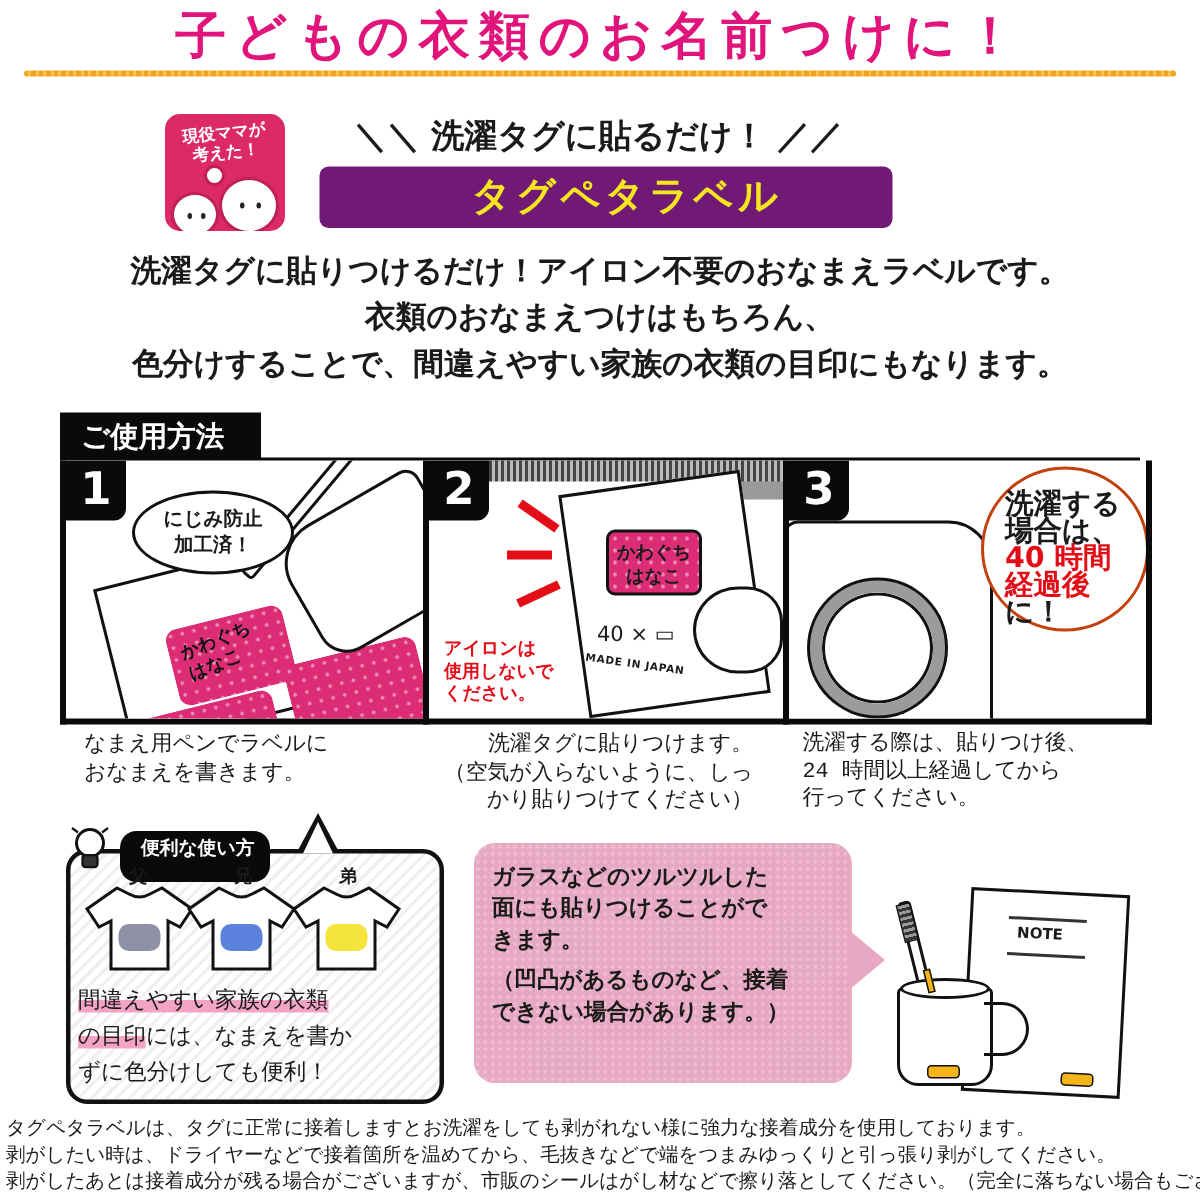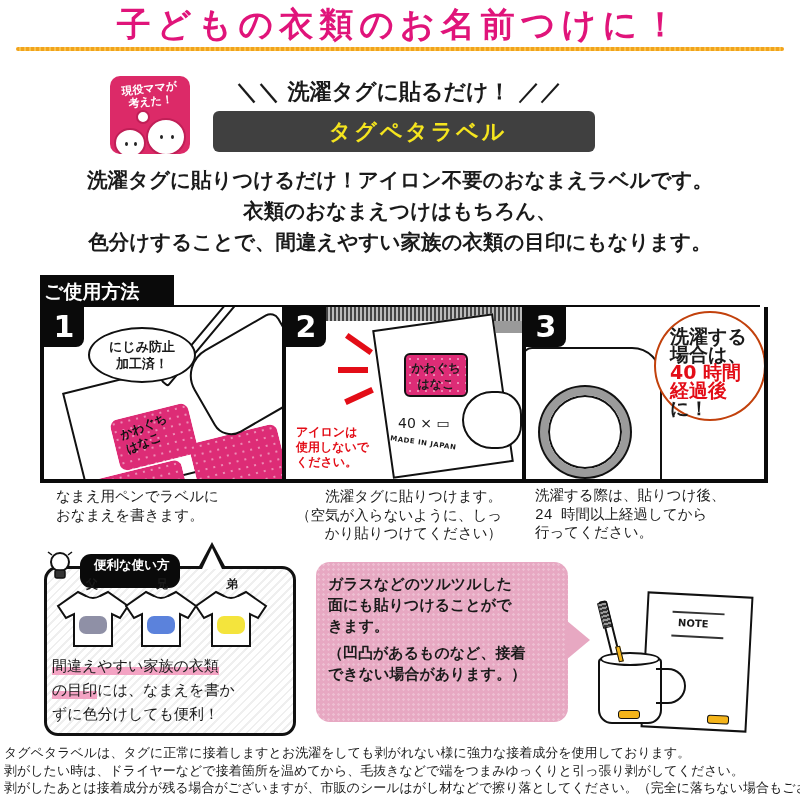--- a/index.html
+++ b/index.html
@@ -36,36 +36,36 @@
   .badge-face .eye { position: absolute; width: 3px; height: 4px; background: #222; border-radius: 50%; }
   .badge-bulb { position: absolute; left: 26px; top: 34px; width: 14px; height: 14px; background:#fff; border-radius:50%; border: 2px solid #c01f57; }
 
   
   .tagline {
     position: absolute; left: 226px; top: 76px; width: 346px; height: 32px;
     text-align: center; font-size: 22px; font-weight: bold; line-height: 32px; color: #1a1a1a;
   }
   .product-bar {
     position: absolute; left: 213px; top: 111px; width: 382px; height: 41px;
-    background: #404040; border-radius: 6px;
-    text-align: center; color: #f5e51e; font-size: 22px; font-weight: bold; line-height: 41px; letter-spacing: 3px; padding-left: 28px;
+    background: #701a75; border-radius: 6px;
+    text-align: center; color: #f5e51e; font-size: 26px; font-weight: bold; line-height: 41px; letter-spacing: 3px; padding-left: 28px;
   }
 
   
   .intro {
     position: absolute; left: 0; top: 165px; width: 800px; text-align: center;
     font-size: 20.5px; line-height: 31px; font-weight: bold; color: #1a1a1a;
   }
   .intro p { white-space: nowrap; }
 
   
   .usage-tab {
     position: absolute; left: 40px; top: 275px; width: 134px; height: 32px;
     background: #0a0a0a; color: #fff; font-size: 19px; font-weight: bold;
-    line-height: 32px; padding-left: 4px;
+    line-height: 32px; padding-left: 14px;
   }
   .usage-top-line {
     position: absolute; left: 40px; top: 305px; width: 720px; height: 4px; background: #0a0a0a;
   }
   .panel {
     position: absolute; top: 307px; height: 176px; border: 4px solid #0a0a0a; border-top: none;
     background: #ffffff; overflow: hidden;
   }
   .panel.p1 { left: 40px; width: 246px; }
   .panel.p2 { left: 282px; width: 244px; }

